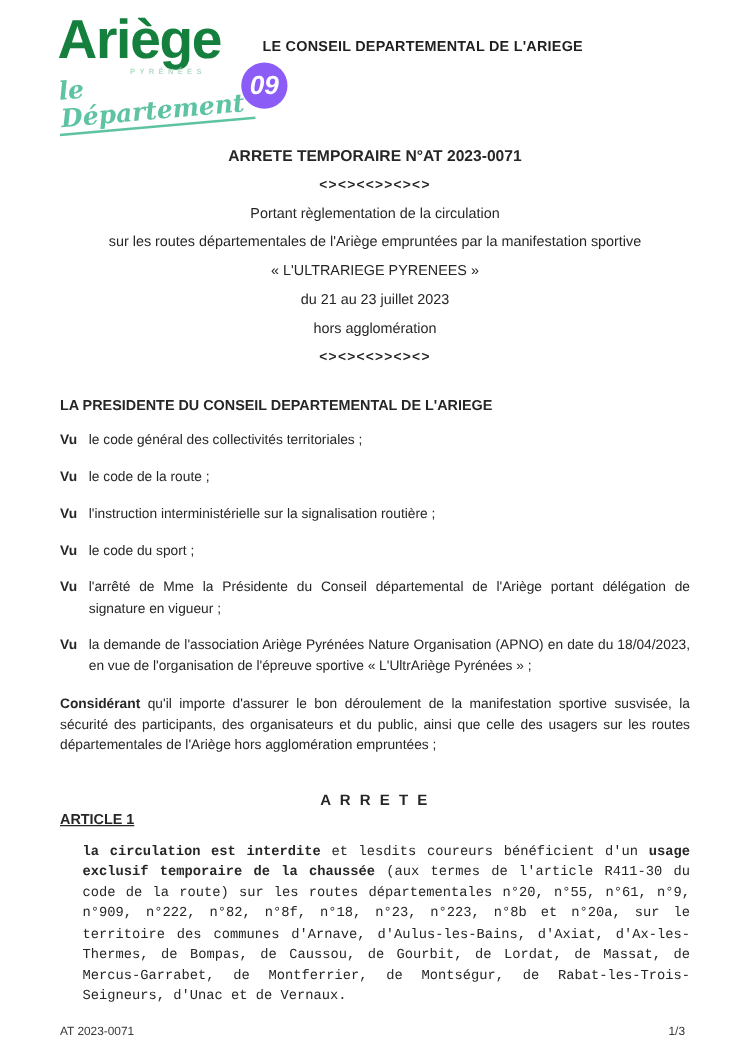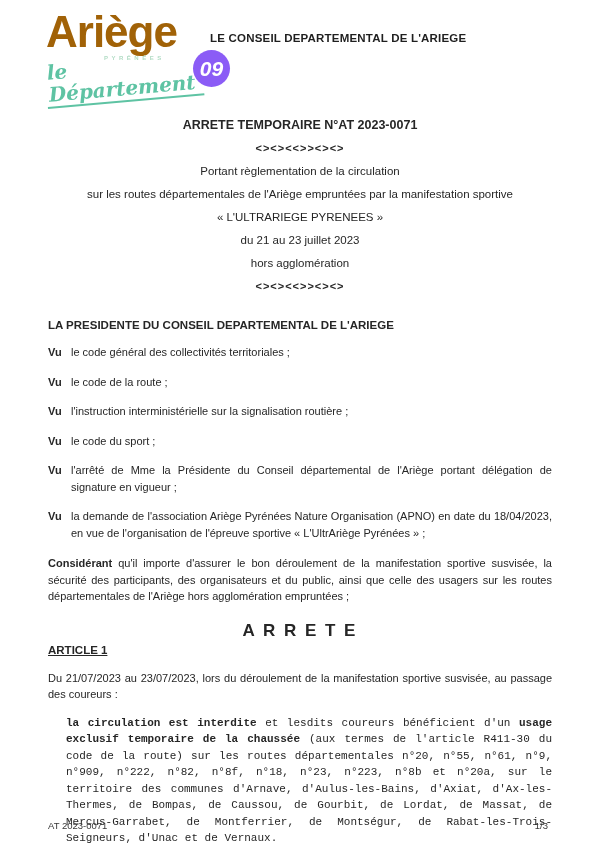--- a/index.html
+++ b/index.html
@@ -9,21 +9,21 @@
     font-family:"Liberation Sans", "DejaVu Sans", sans-serif;
     color:#262626;
     overflow:hidden;
   }
   .page { position:relative; width:600px; height:849px; background:#fff; }
 
   
   .logo { position:absolute; left:46px; top:10px; width:172px; height:100px; }
   .logo-wordmark {
     font-weight:bold; font-size:44px; line-height:1;
-    color:#a16207; letter-spacing:-1px;
+    color:#15803d; letter-spacing:-1px;
   }
   .logo-sub {
     font-size:6px; font-weight:bold; letter-spacing:3.5px;
     color:#b2dcc5; margin:1px 0 0 58px;
   }
   .logo-script-wrap { margin-top:1px; transform:rotate(-5deg); transform-origin:left center; width:130px; }
   .logo-script {
     display:inline-block;
     font-family:"DejaVu Serif", serif; font-style:italic; font-weight:bold;
     font-size:20px; line-height:1.1; color:#5ec3a3;
@@ -51,21 +51,21 @@
   .doc-title { font-weight:bold; font-size:12.5px; }
   .sep { font-weight:bold; font-size:11px; letter-spacing:1px; }
 
   .authority { margin-top:21px; font-weight:bold; font-size:11.5px; }
 
   .vu-row { position:relative; padding-left:23px; margin-top:13px; line-height:16.5px; text-align:justify; }
   .vu-row .vu-label { position:absolute; left:0; top:0; font-weight:bold; }
 
   .considerant { margin-top:14px; line-height:16.5px; text-align:justify; }
 
-  .arrete-heading { margin-top:16px; text-align:center; font-weight:bold; font-size:17px; letter-spacing:2px; }
+  .arrete-heading { margin-top:28px; text-align:center; font-weight:bold; font-size:12px; letter-spacing:2px; }
 
   .article-heading { margin-top:3px; font-weight:bold; font-size:11.5px; text-decoration:underline; }
 
   .article-intro { margin-top:14px; line-height:16.5px; text-align:justify; }
 
   .article-body { margin-top:12px; margin-left:18px; line-height:16.5px; text-align:justify;font-family:Liberation Mono, monospace; }
 
   
   .footer {
     position:absolute; left:48px; right:52px; top:820px;
@@ -130,21 +130,20 @@
     </div>
 
     <div class="considerant">
       <b>Considérant</b><span> qu'il importe d'assurer le bon déroulement de la manifestation sportive susvisée, la sécurité des participants, des organisateurs et du public, ainsi que celle des usagers sur les routes départementales de l'Ariège hors agglomération empruntées ;</span>
     </div>
 
     <div class="arrete-heading">A R R E T E</div>
 
     <div class="article-heading">ARTICLE 1</div>
 
-    <div class="article-intro">Du 21/07/2023 au 23/07/2023, lors du déroulement de la manifestation sportive susvisée, au passage des coureurs :</div>
 
     <div class="article-body">
       <b>la circulation est interdite</b><span> et lesdits coureurs bénéficient d'un </span><b>usage exclusif temporaire de la chaussée</b><span> (aux termes de l'article R411-30 du code de la route) sur les routes départementales n°20, n°55, n°61, n°9, n°909, n°222, n°82, n°8f, n°18, n°23, n°223, n°8b et n°20a, sur le territoire des communes d'Arnave, d'Aulus-les-Bains, d'Axiat, d'Ax-les-Thermes, de Bompas, de Caussou, de Gourbit, de Lordat, de Massat, de Mercus-Garrabet, de Montferrier, de Montségur, de Rabat-les-Trois-Seigneurs, d'Unac et de Vernaux.</span>
     </div>
 
   </div>
 
   <div class="footer">
     <span>AT 2023-0071</span>
     <span>1/3</span>

